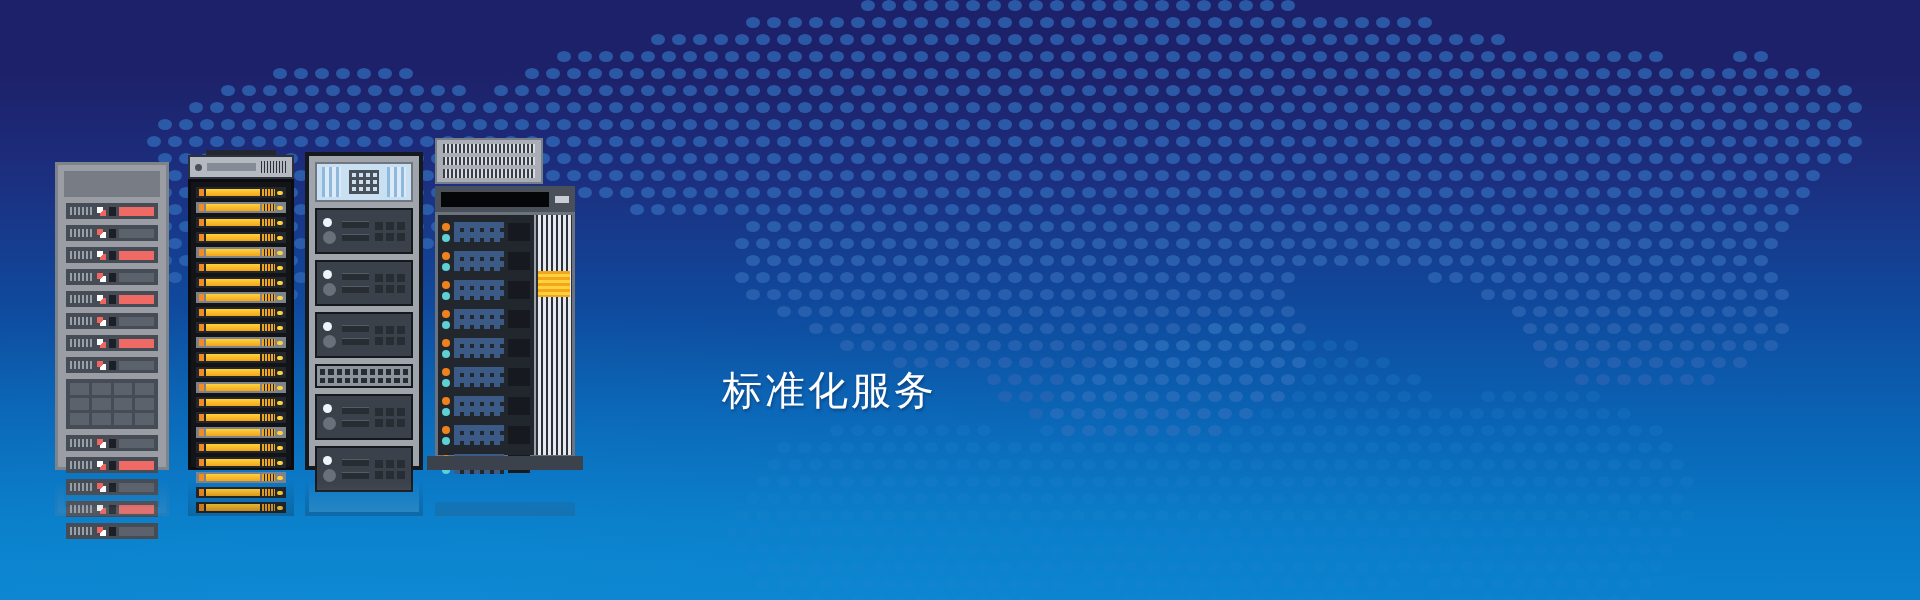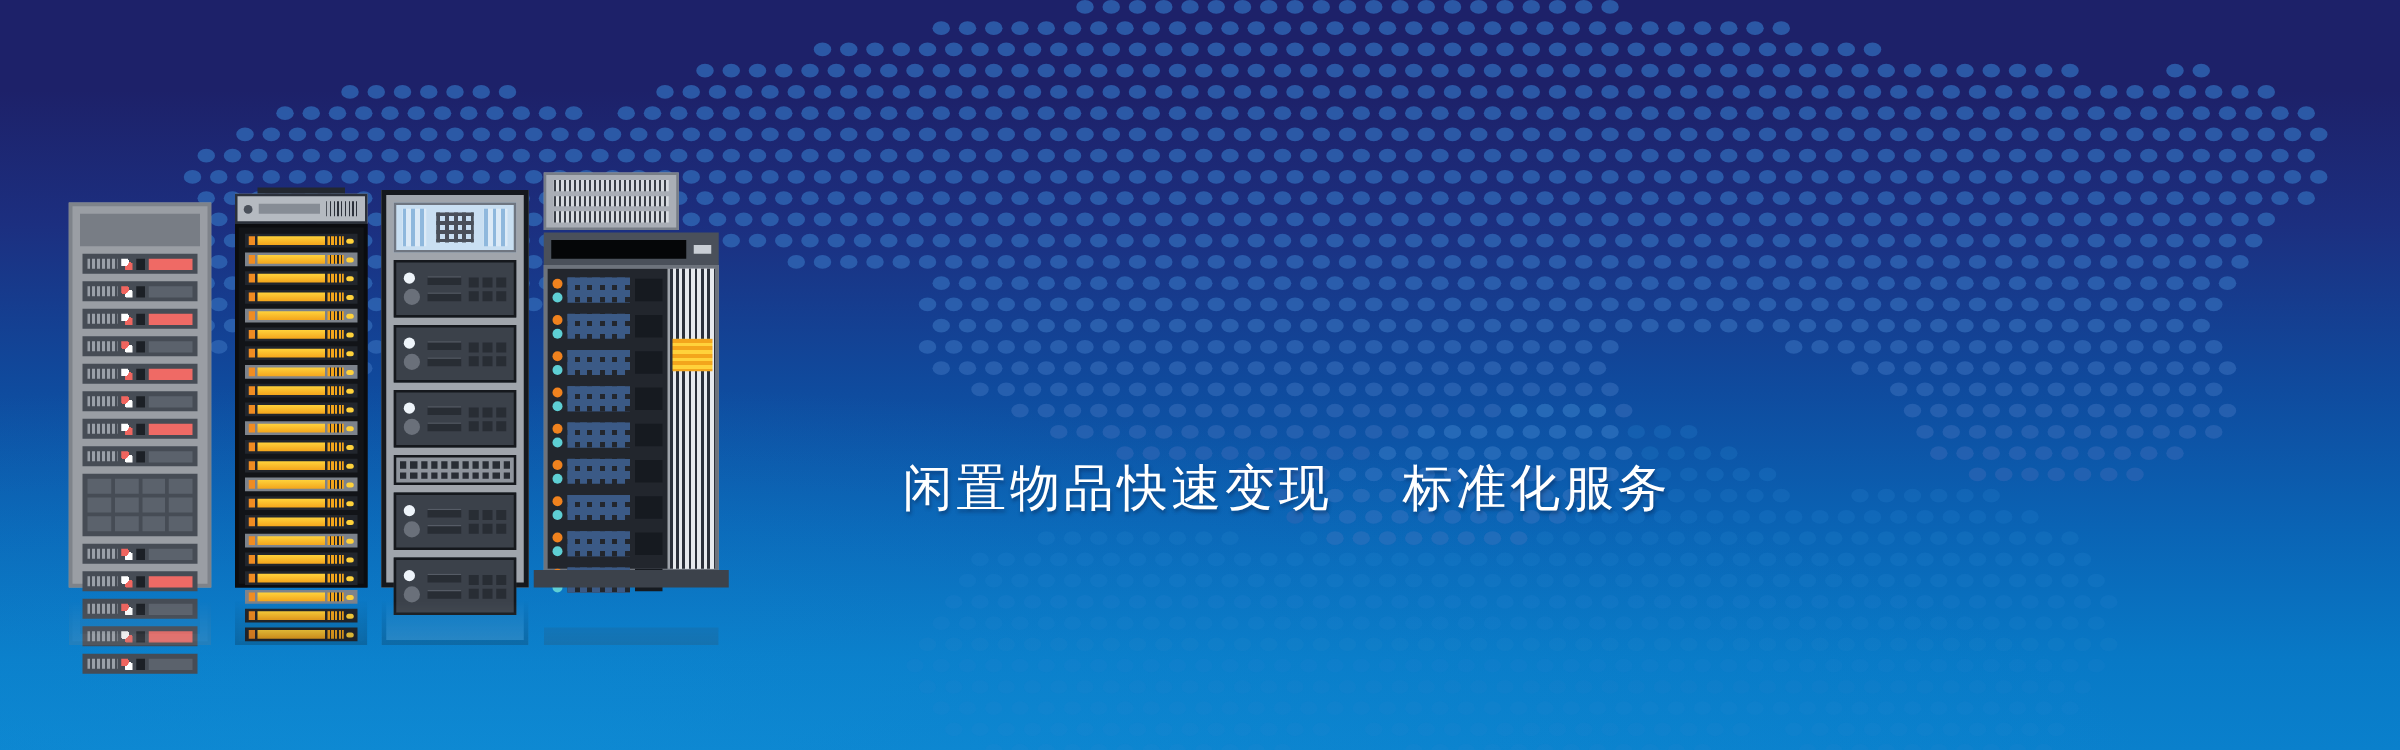--- a/index.html
+++ b/index.html
@@ -2599,17 +2599,16 @@
       <div class="rD-foot"></div>
       <div class="reflect">
         <div class="rD-foot" style="bottom:auto;top:0"></div>
       </div>
     </div>
 
   </div>
 
 
   <div id="subline">
-    <span>闲置物品快速变现</span>
     <span>标准化服务</span>
   </div>
 
 </div>
 
 </body></html>

